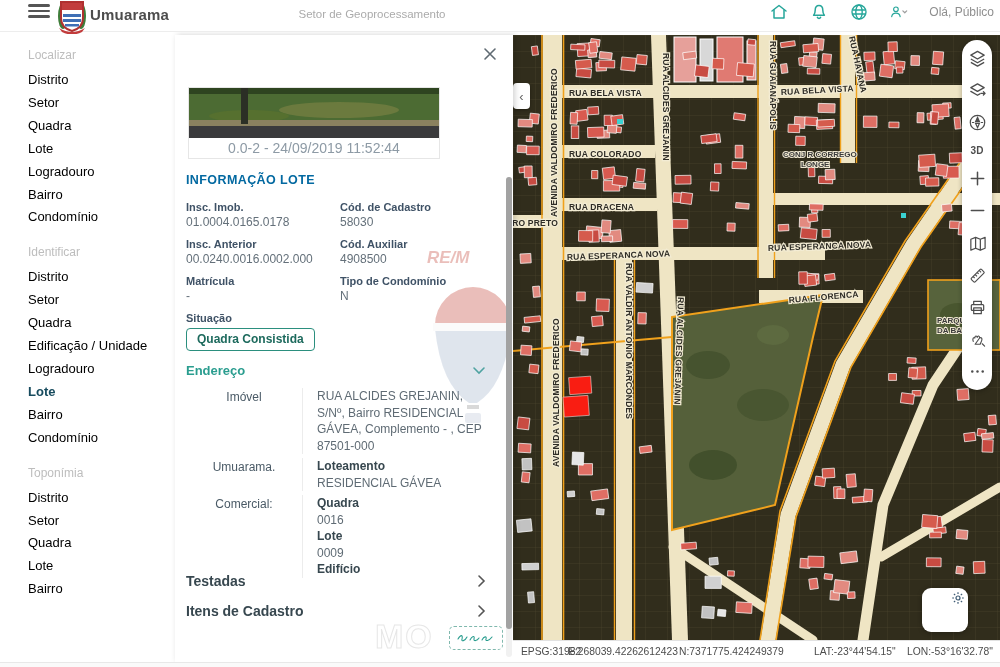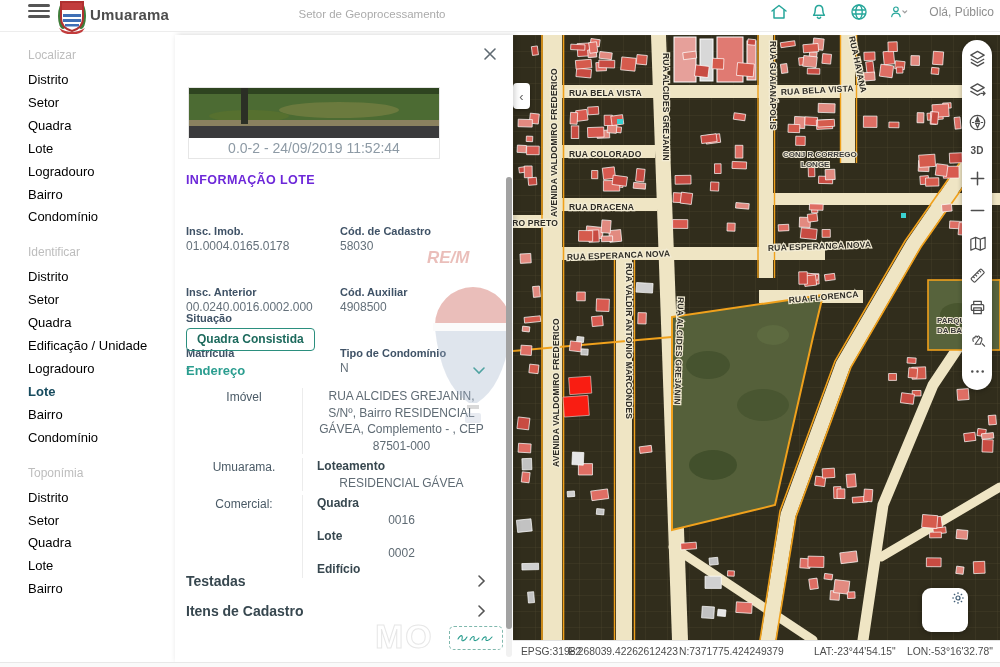--- a/index.html
+++ b/index.html
@@ -21,39 +21,39 @@
   .nav-section-title { margin:16px 0 7px 28px; font-size:12px; color:#bdbdbd; }
   .nav-item { margin-left:28px; font-size:13px; color:#000000; line-height:22.9px; cursor:pointer; white-space:nowrap; }
   .nav-item.active { color:#174b5e; font-weight:700; }
 
   
   #panel { position:absolute; left:175px; top:35px; width:338px; height:627px; background:#fff; z-index:10;
            box-shadow:2px 0 6px rgba(0,0,0,.18); }
   #close-btn { position:absolute; top:10px; right:14px; width:18px; height:18px; cursor:pointer; }
   #photo-card { position:absolute; left:13px; top:52px; width:252px; height:72px; border:1px solid #e6e6e6; background:#fff; }
   #photo-caption { position:absolute; left:0; bottom:2px; width:100%; text-align:center; font-size:14px; color:#8d9aa5; }
-  #panel-title { position:absolute; left:11px; top:138px; font-size:12.5px; font-weight:700; color:#6d28d9; letter-spacing:.4px; }
+  #panel-title { position:absolute; left:11px; top:138px; font-size:12.5px; font-weight:700; color:#0369a1; letter-spacing:.4px; }
 
   #grp-fields { position:absolute; left:11px; top:166px; width:312px; display:grid; grid-template-columns:154px 1fr; column-gap:0; }
-  .fld { margin-bottom:9px;margin-top:24px; }
+  .fld { margin-bottom:9px; }
   .fld-label { font-size:11px; font-weight:700; color:#3f5266; margin-bottom:2px; }
   .fld-value { font-size:12px; color:#64707a; }
 
   #grp-situacao { position:absolute; left:11px; top:277px; }
   #situacao-label { font-size:11px; font-weight:700; color:#3f5266; }
   #situacao-badge { display:inline-block; margin-top:4px; padding:3px 10px 4px; border:1.5px solid #2b8f7e; border-radius:4px;
                     font-size:12px; font-weight:700; color:#1d6a5d; cursor:pointer; }
 
   #grp-endereco { position:absolute; left:11px; top:328px; width:300px; }
   #endereco-header { display:flex; justify-content:space-between; align-items:center; margin-bottom:10px; cursor:pointer; }
   #endereco-title { font-size:13px; font-weight:700; color:#2a9d8f; }
   .addr-row { display:flex; margin-bottom:4px; }
   .addr-label { width:116px; text-align:center; font-size:12px; color:#4a5a66; padding-top:2px; }
   .addr-vals { flex:1; border-left:1px solid #ececec; padding-left:14px; }
-  .addr-line { font-size:12px; color:#5f6b74; line-height:16.5px;text-align:center; }
+  .addr-line { font-size:12px; color:#5f6b74; line-height:16.5px; }
   .addr-bold { font-size:12px; font-weight:700; color:#37474f; line-height:16.5px; }
 
   .link-row { position:absolute; left:11px; width:300px; display:flex; justify-content:space-between; align-items:center; cursor:pointer; }
   .link-label { font-size:14px; font-weight:700; color:#37474f; }
   #row-testadas { top:538px; }
   #row-itens { top:568px; }
 
   #sketch-btn { position:absolute; left:274px; top:591px; width:54px; height:24px; border:1.5px dashed #7fb8ad; border-radius:5px;
                 background:#fff; cursor:pointer; display:flex; align-items:center; justify-content:center; }
 
@@ -601,21 +601,21 @@
         <div class="addr-bold">Loteamento</div>
         <div class="addr-line">RESIDENCIAL GÁVEA</div>
       </div>
     </div>
     <div class="addr-row">
       <div class="addr-label">Comercial:</div>
       <div class="addr-vals">
         <div class="addr-bold">Quadra</div>
         <div class="addr-line">0016</div>
         <div class="addr-bold">Lote</div>
-        <div class="addr-line">0002</div>
+        <div class="addr-line">0009</div>
         <div class="addr-bold">Edifício</div>
       </div>
     </div>
   </div>
 
   <div class="link-row" id="row-testadas">
     <div class="link-label">Testadas</div>
     <svg width="9" height="14" viewBox="0 0 9 14" fill="none" stroke="#555" stroke-width="1.6" stroke-linecap="round">
         <path d="M2 2 L7 7 L2 12"></path>
       </svg>

